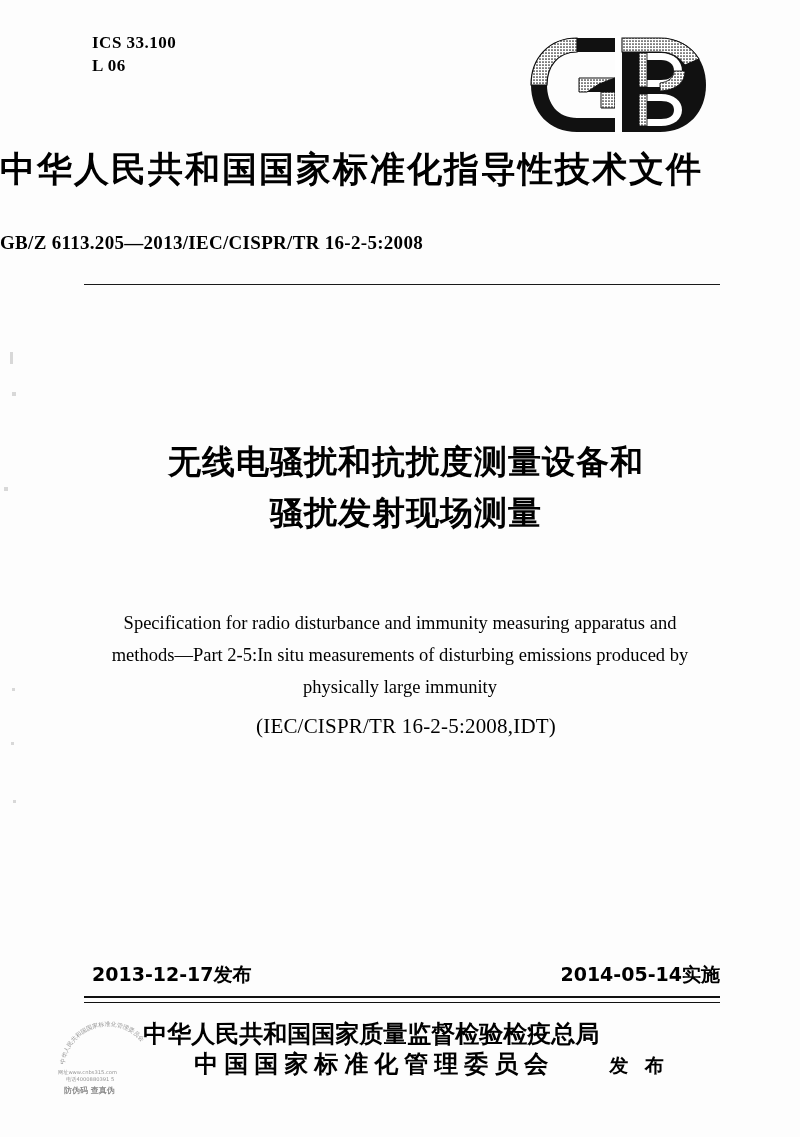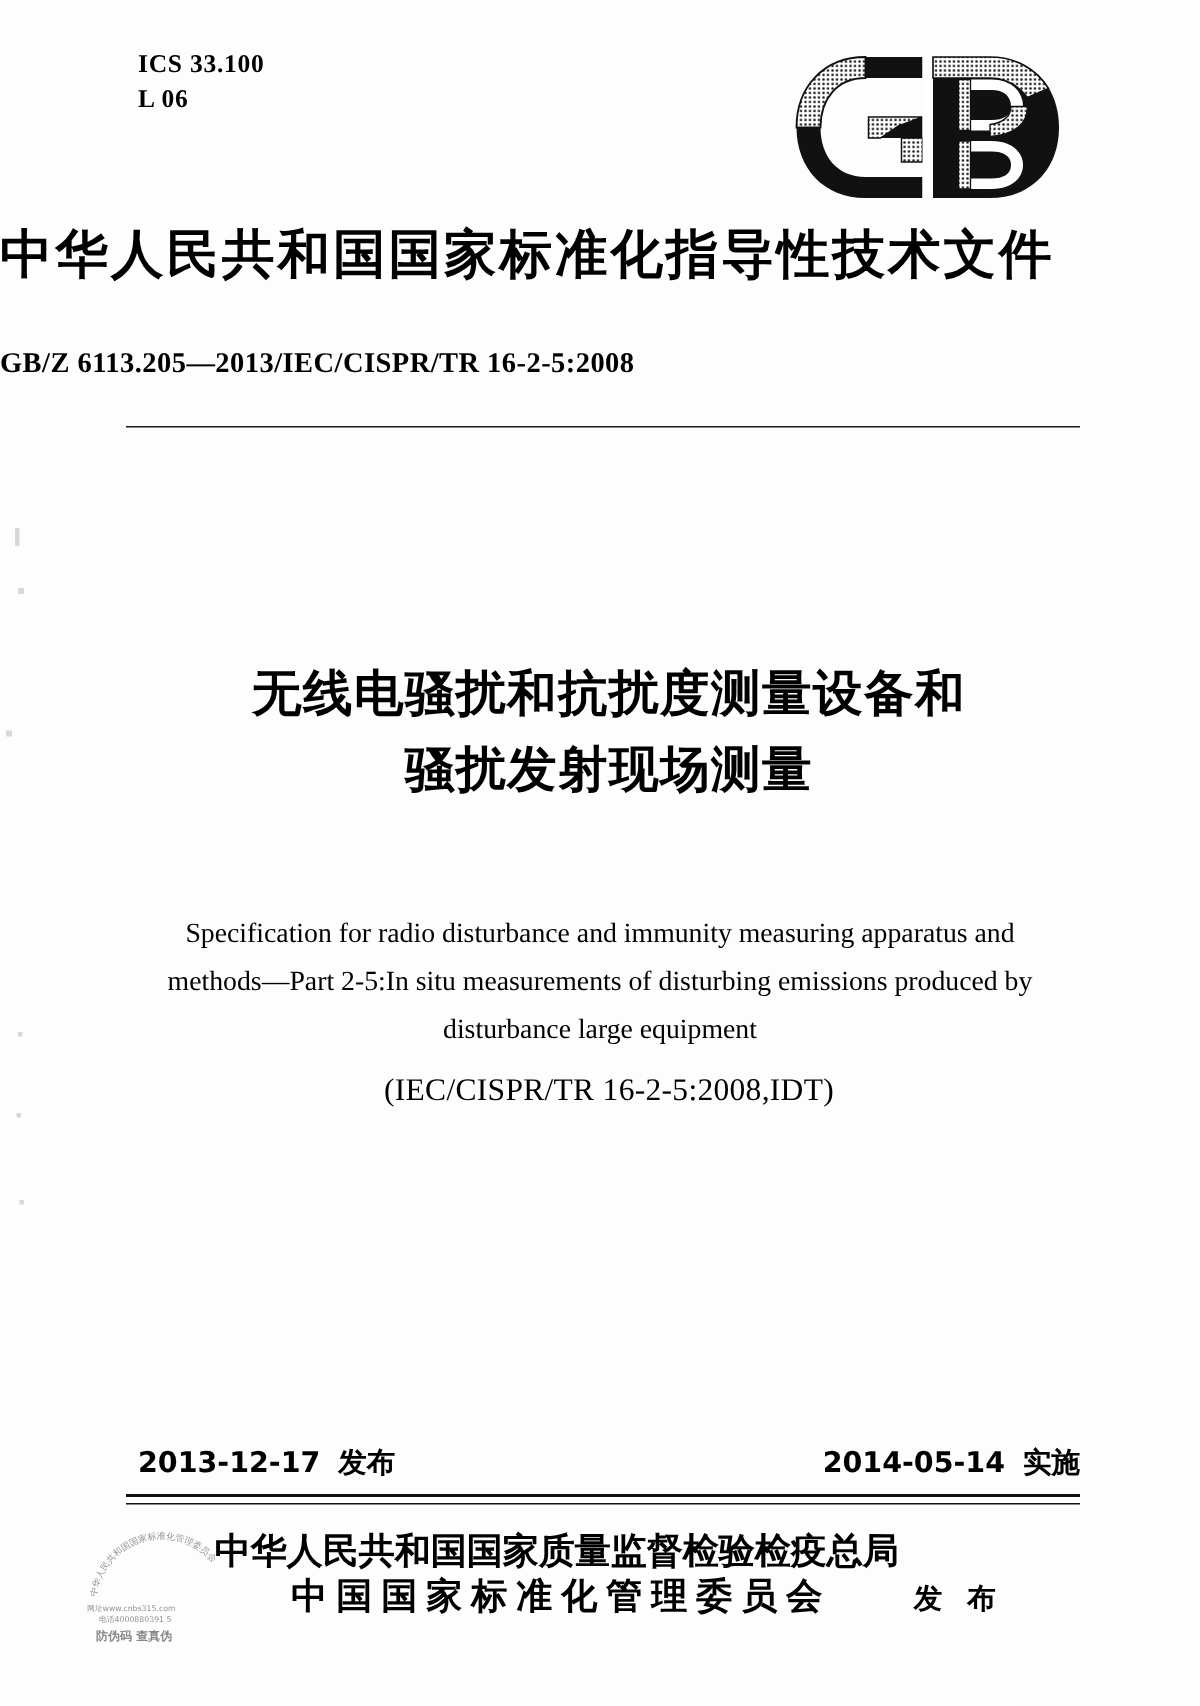--- a/index.html
+++ b/index.html
@@ -128,21 +128,21 @@
     right: 92px;
     top: 962px;
     display: flex;
     justify-content: space-between;
     font-family: "DejaVu Sans", "Liberation Sans", sans-serif;
     font-weight: bold;
     font-size: 19px;
     white-space: nowrap;
   }
   .date-item .dnum { letter-spacing: 0px; }
-  .date-item .dcn { margin-left: 12px; }
+  .date-item .dcn { margin-left: 0; }
 
   .rule-bottom-thick {
     position: absolute;
     left: 84px;
     top: 996px;
     width: 636px;
     height: 0;
     border-top: 2.6px solid #111111;
   }
   .rule-bottom-thin {
@@ -259,21 +259,21 @@
   <div class="rule-top"></div>
 
   <div class="cn-title">
     <div class="tline">无线电骚扰和抗扰度测量设备和</div>
     <div class="tline">骚扰发射现场测量</div>
   </div>
 
   <div class="en-title">
     <div class="eline">Specification for radio disturbance and immunity measuring apparatus and</div>
     <div class="eline">methods—Part 2-5:In situ measurements of disturbing emissions produced by</div>
-    <div class="eline">disturbance large equipment</div>
+    <div class="eline">physically large immunity</div>
   </div>
 
   <div class="idt-line">(IEC/CISPR/TR 16-2-5:2008,IDT)</div>
 
   <div class="date-row">
     <div class="date-item">
       <span class="dnum">2013-12-17</span><span class="dcn">发布</span>
     </div>
     <div class="date-item">
       <span class="dnum">2014-05-14</span><span class="dcn">实施</span>

